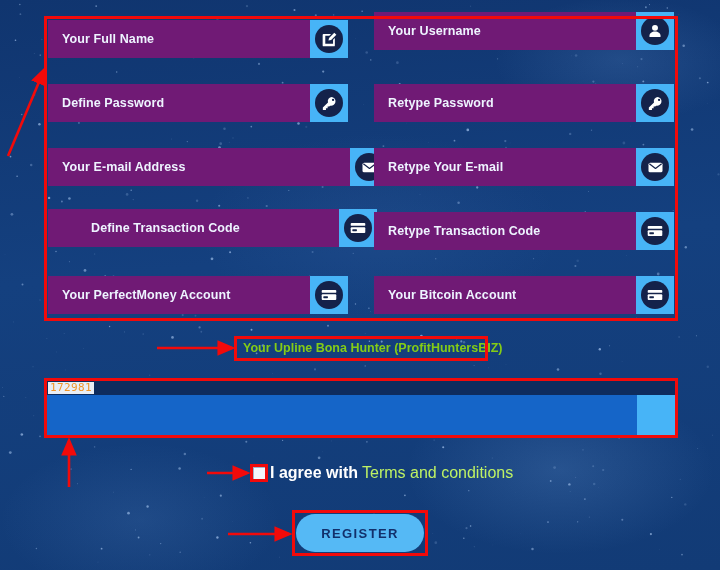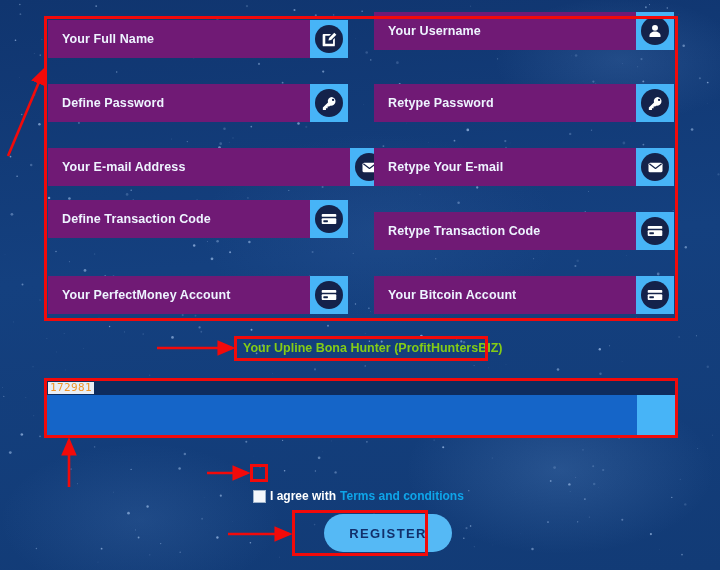--- a/index.html
+++ b/index.html
@@ -58,37 +58,36 @@
     background:#e8eef6;color:#f0962a;
     font-family:"DejaVu Sans Mono", monospace;
     font-size:11px;line-height:12px;
     padding:0 2px;letter-spacing:.4px;
   }
   .captcha-input{position:absolute;left:0;background:#1565c8;}
   .captcha-sq{position:absolute;background:#47b4f7;}
   
   .terms-row{
     position:absolute;display:flex;align-items:center;gap:4px;
-    font-size:12px;font-weight:600;white-space:nowrap;margin-top:25px;
+    font-size:16px;font-weight:600;white-space:nowrap;
   }
   .cb{
     width:11px;height:11px;background:#f4f7fb;
     border:1px solid #9fb4cc;flex:0 0 auto;
   }
   .terms-txt{color:#ffffff;}
-  .terms-link{color:#0ea5e9;font-weight:700;}
+  .terms-link{color:#bef264;font-weight:400;}
   
   .register-btn{
     position:absolute;
     background:#55b9f5;border:none;border-radius:22px;
     color:#12306b;font-size:13px;font-weight:700;
     letter-spacing:1.4px;
     font-family:"Liberation Sans", sans-serif;
     cursor:pointer;
-    margin-left:28px;
   }
   
   .anno-box{
     position:absolute;border:3px solid #f20a0a;
     box-sizing:border-box;pointer-events:none;
   }
   #annotations{position:absolute;inset:0;pointer-events:none;}
 </style>
 </head>
 <body>
@@ -587,21 +586,21 @@
         <span class="label">Retype Your E-mail</span>
         <span class="icon-cell">
           <span class="icon-circle">
             <svg width="15" height="15" viewBox="0 0 18 14">
               <rect x="0.6" y="1.2" width="16.8" height="11.6" rx="2" fill="#fff"></rect>
               <path d="M1.6 2.6 9 8.1l7.4-5.5" fill="none" stroke="#14224a" stroke-width="1.5" stroke-linejoin="round"></path>
             </svg>
           </span>
         </span>
       </div>
-      <div class="field" style="left: 48px; top: 200px; width: 300px;">
+      <div class="field" style="left: 48px; top: 209px; width: 300px; padding-left: 29px;">
         <span class="label">Define Transaction Code</span>
         <span class="icon-cell">
           <span class="icon-circle">
             <svg width="16" height="14" viewBox="0 0 18 14">
               <rect x="0.8" y="1.4" width="16.4" height="3.1" rx="1" fill="#fff"></rect>
               <rect x="0.8" y="6.2" width="16.4" height="6.4" rx="1" fill="#fff"></rect>
               <rect x="2.6" y="8.4" width="5.2" height="2.2" rx="0.7" fill="#14224a"></rect>
             </svg>
           </span>
         </span>

